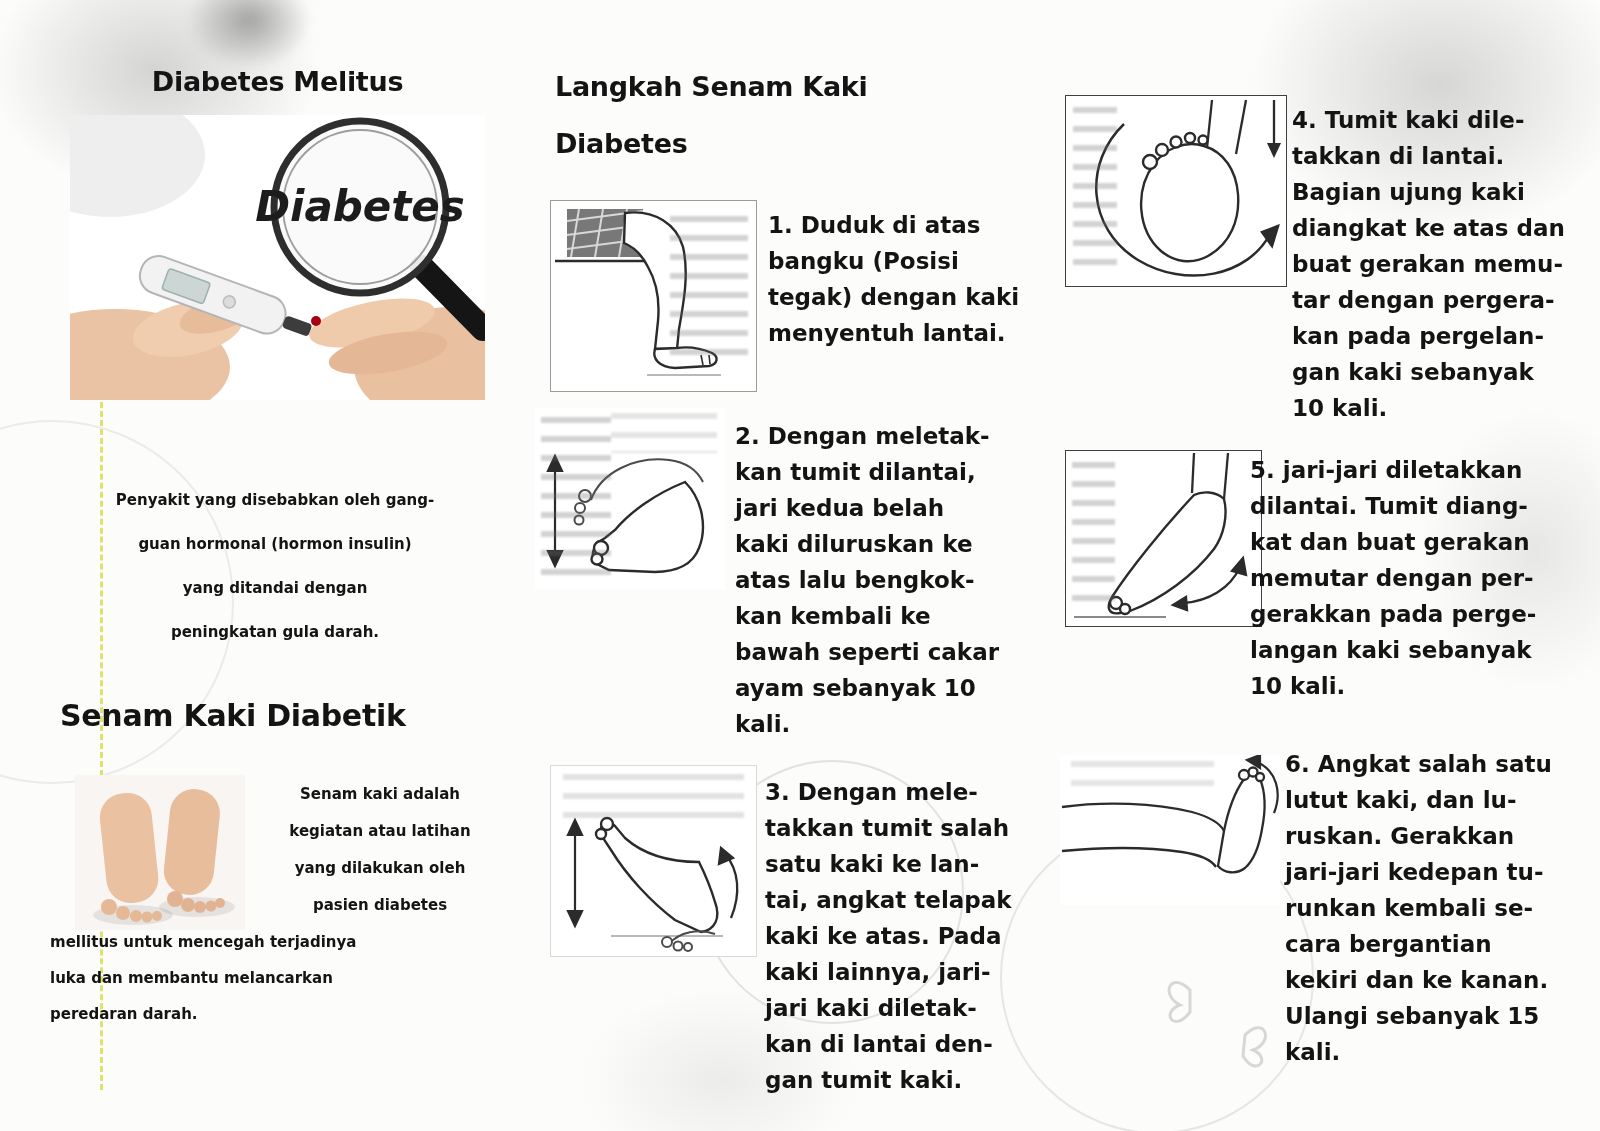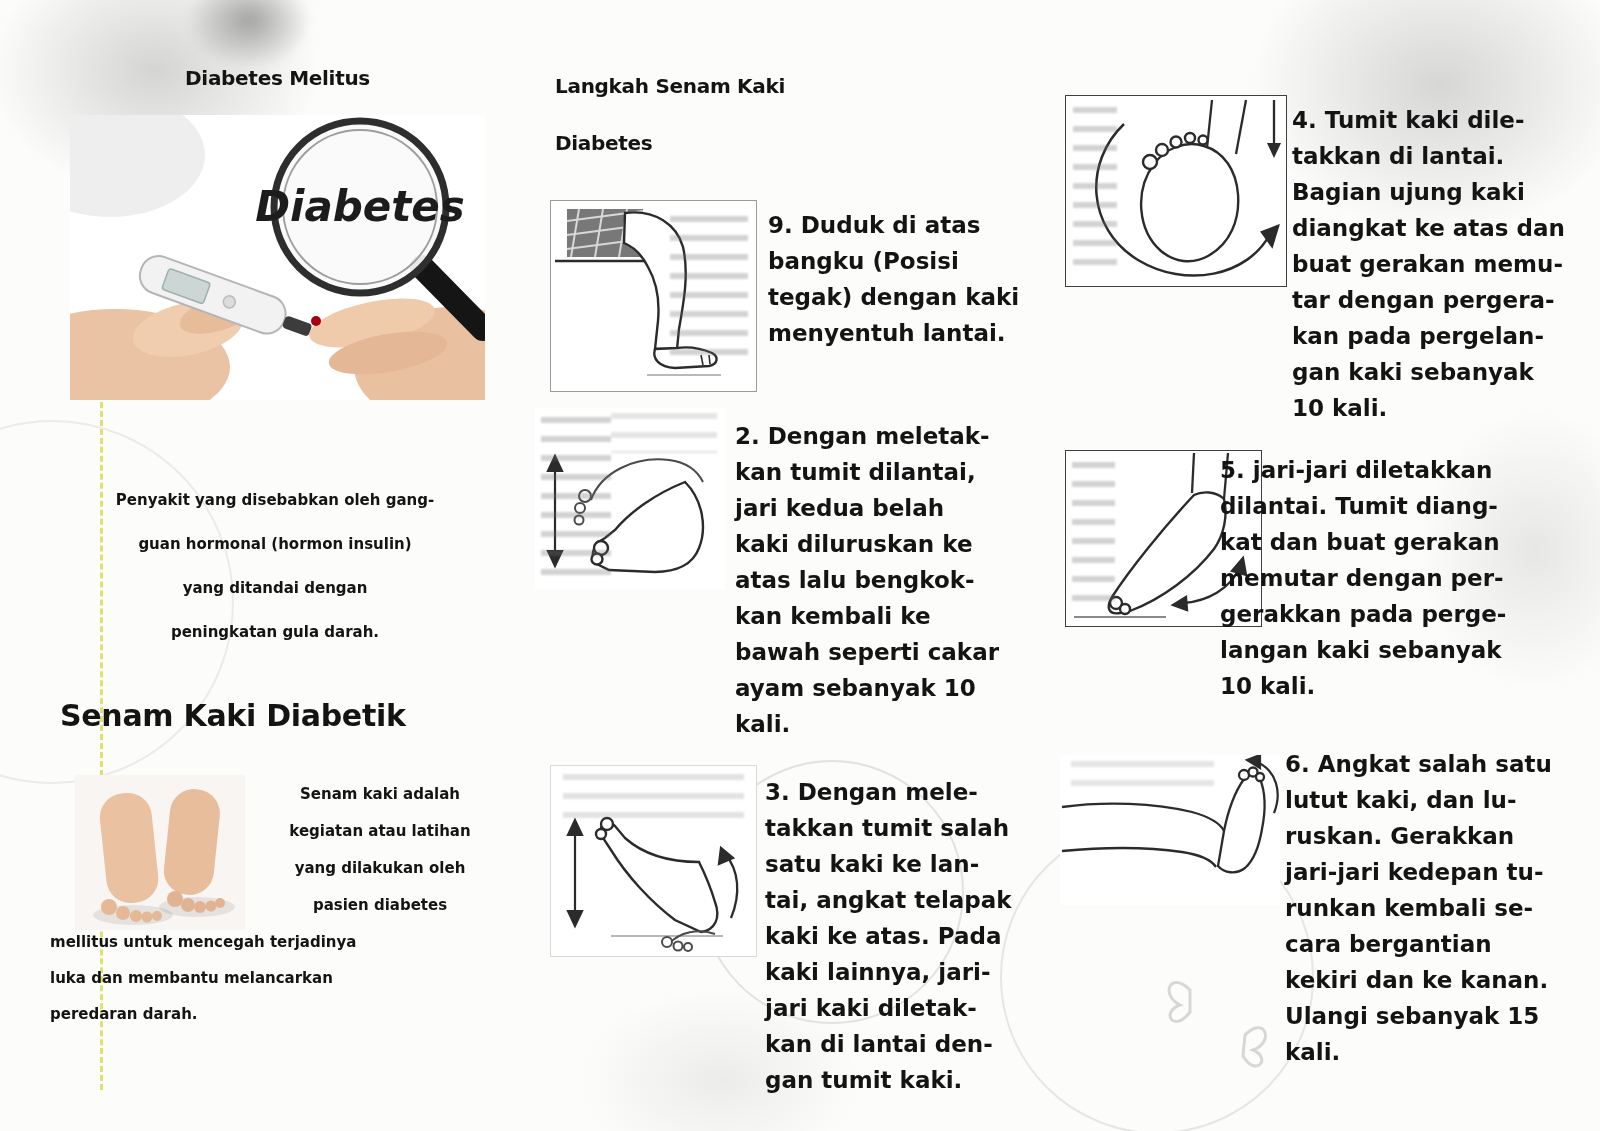--- a/index.html
+++ b/index.html
@@ -2,21 +2,21 @@
 <html><head>
 <meta charset="utf-8">
 <style>
   html,body{margin:0;padding:0;background:#ffffff;}
   .page{position:relative;width:1600px;height:1131px;overflow:hidden;
         background:#fcfcfb;color:#141414;
         font-family:"DejaVu Sans", sans-serif;}
   h1,h2,p,figure{margin:0;}
   .abs{position:absolute;}
   .pre{white-space:pre;}
-  .t-title{font-size:20px;font-weight:700;letter-spacing:-0.3px;}
+  .t-title{font-size:27px;font-weight:700;letter-spacing:-0.3px;}
   .t-sub{font-size:30px;font-weight:700;letter-spacing:-0.3px;}
   .t-body{font-size:15px;font-weight:700;line-height:44px;}
   .t-step{font-size:23px;font-weight:700;line-height:36px;}
   .fig{position:absolute;background:#ffffff;}
   .fig svg{display:block;width:100%;height:100%;}
   .ghost{position:absolute;pointer-events:none;
          background:repeating-linear-gradient(180deg, rgba(110,110,110,0.30) 0 6px, transparent 6px 19px);
          filter:blur(1.3px);}
   .blob{position:absolute;border-radius:50%;pointer-events:none;}
   .ring{position:absolute;border-radius:50%;border:2px solid #e2e2e2;pointer-events:none;}
@@ -146,21 +146,21 @@
         <line x1="4" y1="60" x2="118" y2="60" stroke="#2b2b2b" stroke-width="2.5"></line>
         <g stroke="#2b2b2b" stroke-width="2.4" fill="#ffffff">
           <path d="M74,12 C104,8 126,24 132,46 C138,72 133,100 128,128 L126,148 L104,148 L107,120 C109,98 105,80 97,66 C91,54 83,46 73,42 Z"></path>
           <path d="M104,148 C101,158 108,166 124,167 L158,165 C167,163 168,156 161,152 C147,146 133,146 126,147 Z"></path>
           <line x1="150" y1="154" x2="152" y2="164" stroke-width="1.6"></line>
           <line x1="158" y1="154" x2="159" y2="163" stroke-width="1.6"></line>
         </g>
         <line x1="96" y1="174" x2="170" y2="174" stroke="#b9b9b9" stroke-width="2"></line>
       </svg>
     </figure>
-    <p class="abs t-step pre" style="left:768px;top:207px;width:240px;">9. Duduk di atas
+    <p class="abs t-step pre" style="left:768px;top:207px;width:240px;">1. Duduk di atas
 bangku (Posisi
 tegak) dengan kaki
 menyentuh lantai.</p>
 
     <figure class="fig" style="left:535px;top:408px;width:190px;height:182px;" aria-label="toes-claw-flex-feet-drawing">
       <div class="ghost" style="left:3%;right:60%;top:5%;bottom:8%;"></div>
       <div class="ghost" style="left:40%;right:4%;top:3%;height:22%;opacity:.6;"></div>
       <svg viewBox="0 0 190 182">
         <g stroke="#2b2b2b" stroke-width="2.2" fill="#2b2b2b">
           <line x1="20" y1="60" x2="20" y2="146"></line>
@@ -275,21 +275,21 @@
           <circle cx="50" cy="152" r="6"></circle>
             <circle cx="59" cy="158" r="5"></circle>
         </g>
         <g stroke="#2b2b2b" stroke-width="2.3" fill="#2b2b2b">
           <path d="M118,152 C142,150 164,138 174,116" fill="none"></path>
           <polygon points="177,107 166,120 180,124"></polygon>
           <polygon points="107,154 120,146 121,159"></polygon>
         </g>
       </svg>
     </figure>
-    <p class="abs t-step pre" style="left:1220px;top:452px;width:295px;">5. jari-jari diletakkan
+    <p class="abs t-step pre" style="left:1250px;top:452px;width:295px;">5. jari-jari diletakkan
 dilantai. Tumit diang-
 kat dan buat gerakan
 memutar dengan per-
 gerakkan pada perge-
 langan kaki sebanyak
 10 kali.</p>
 
     <figure class="fig" style="left:1060px;top:755px;width:220px;height:150px;" aria-label="leg-extended-straight-foot-flex-drawing">
       <div class="ghost" style="left:5%;right:30%;top:4%;height:24%;opacity:.6;"></div>
       <svg viewBox="0 0 220 150">

